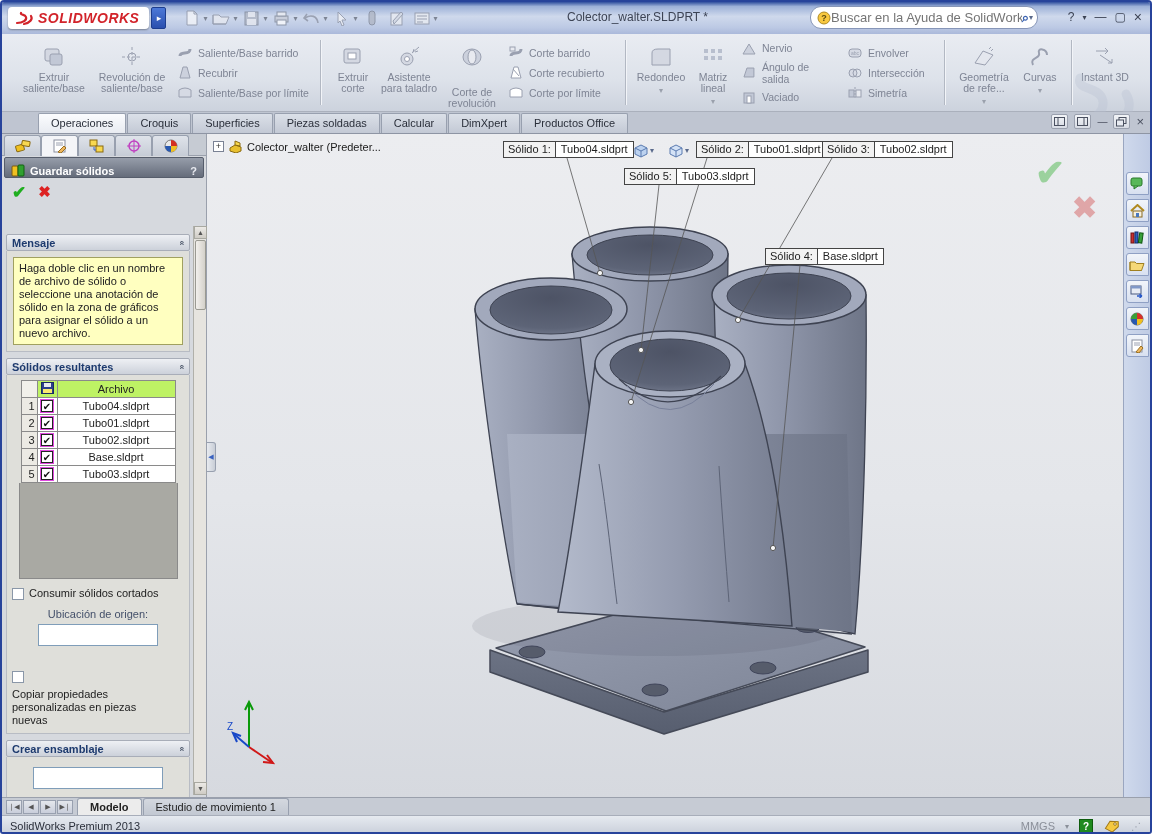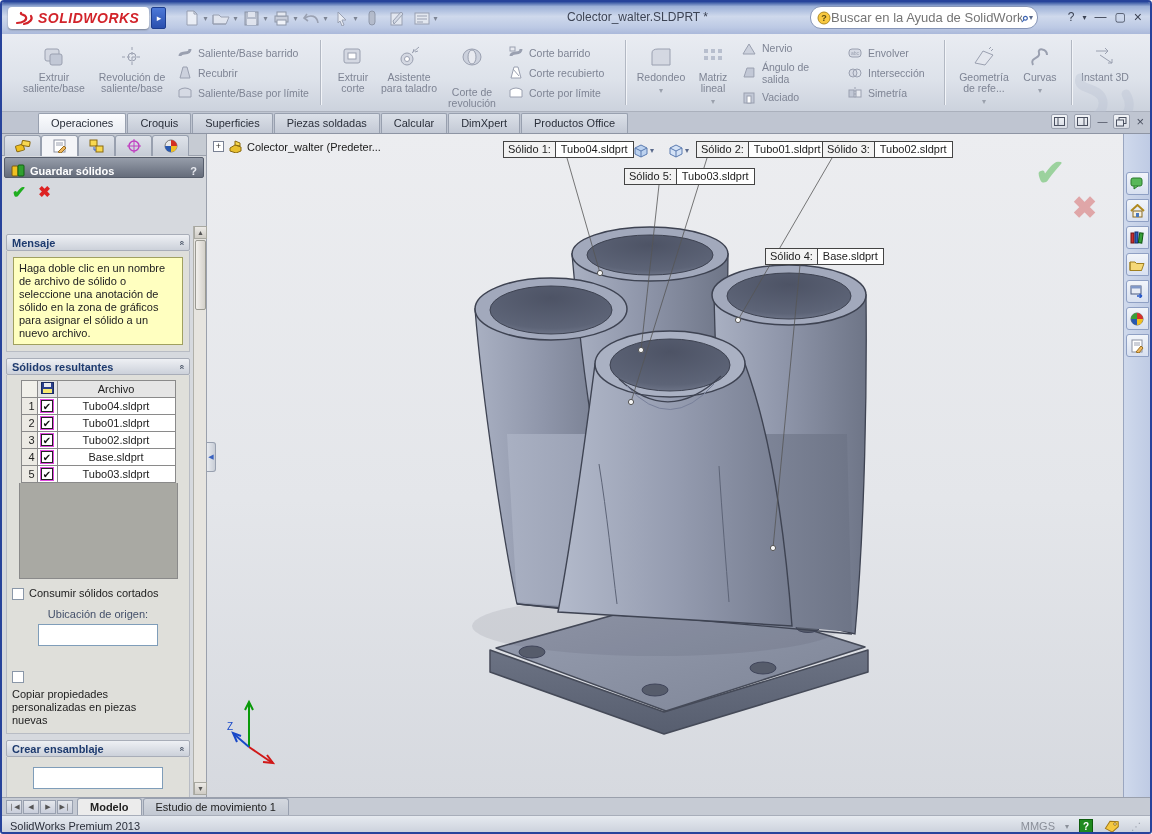--- a/index.html
+++ b/index.html
@@ -69,21 +69,21 @@
   .ok-check { color:#1fae1f; font-size:17px; font-weight:bold; }
   .ok-cross { color:#d22; font-size:15px; font-weight:bold; }
   .pm-scroll { position:absolute; left:0; top:92px; bottom:0; width:192px; padding:2px 4px; }
   .sec-h { height:17px; background:linear-gradient(180deg,#eef0f4,#ccd1da); border:1px solid #a8adb8;
     display:flex; align-items:center; padding:0 5px; font-weight:bold; color:#1d3a6e; border-radius:2px; margin-top:6px; }
   .sec-h .chev { margin-left:auto; color:#4a5568; font-size:9px; transform:rotate(90deg); }
   .sec-body { background:#dfdfda; border:1px solid #b8bcc4; border-top:none; padding:6px; }
   .msgbox { background:#ffffc0; border:1px solid #a0a060; padding:4px 5px; line-height:13px; color:#222; }
   .soltable { border-collapse:collapse; background:#fff; margin:0 auto; }
   .soltable td, .soltable th { border:1px solid #8a8a8a; font-weight:normal; font-size:11px; padding:0 2px; height:17px; }
-  .soltable th { background:#e5e5e5; }
+  .soltable th { background:#bef264; }
   .rownum { width:16px; text-align:right; color:#222; background:#eceae4; }
   .cellchk { width:20px; text-align:center; }
   .cellfile { width:118px; text-align:center; }
   .chk { display:inline-block; width:12px; height:12px; border:1px solid #222; outline:1px solid #e04ae0;
     background:#fff; font-size:10px; line-height:11px; color:#111; }
   .grayfill { background:#a9a9a3; height:96px; border:1px solid #8a8a8a; border-top:none; }
   .chkrow { display:flex; gap:5px; align-items:flex-start; margin-top:8px; color:#222; }
   .chkbox { width:12px; height:12px; border:1px solid #8a97a8; background:#fff; flex:none; margin-top:1px; }
   .inlabel { text-align:center; color:#44506a; margin-top:8px; }
   .txtinput { display:block; width:120px; height:22px; background:#fff; border:1px solid #7f9db9; margin:4px auto 0; }

